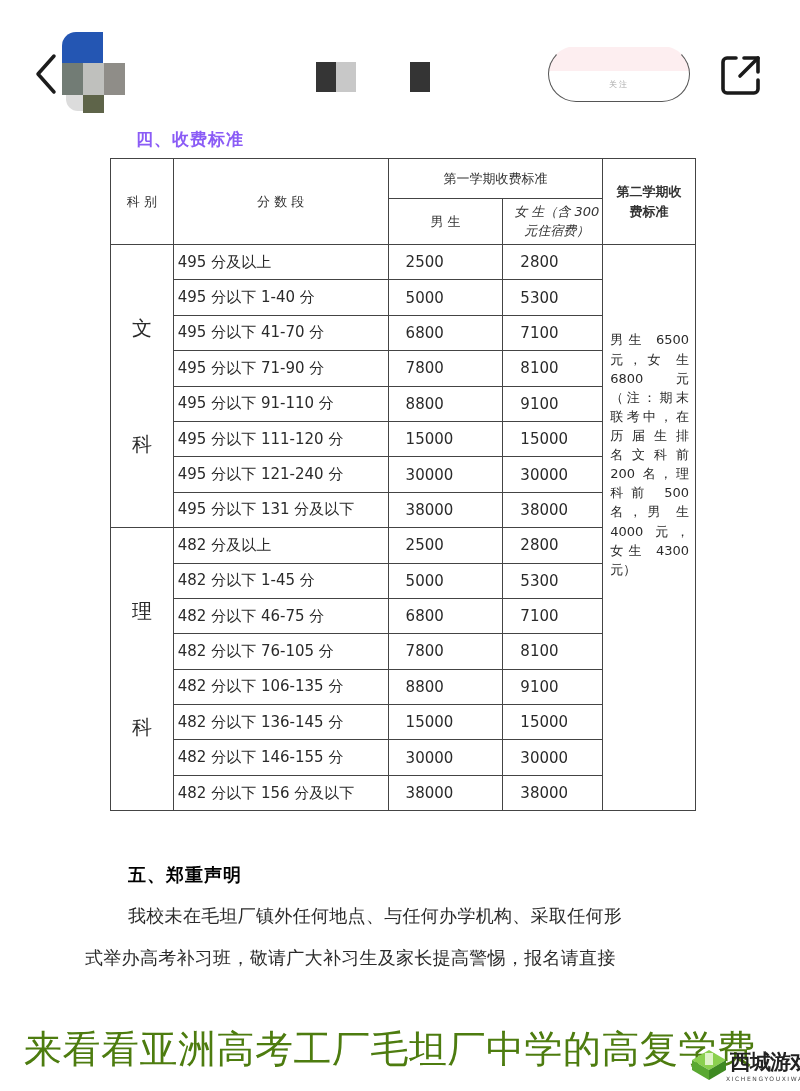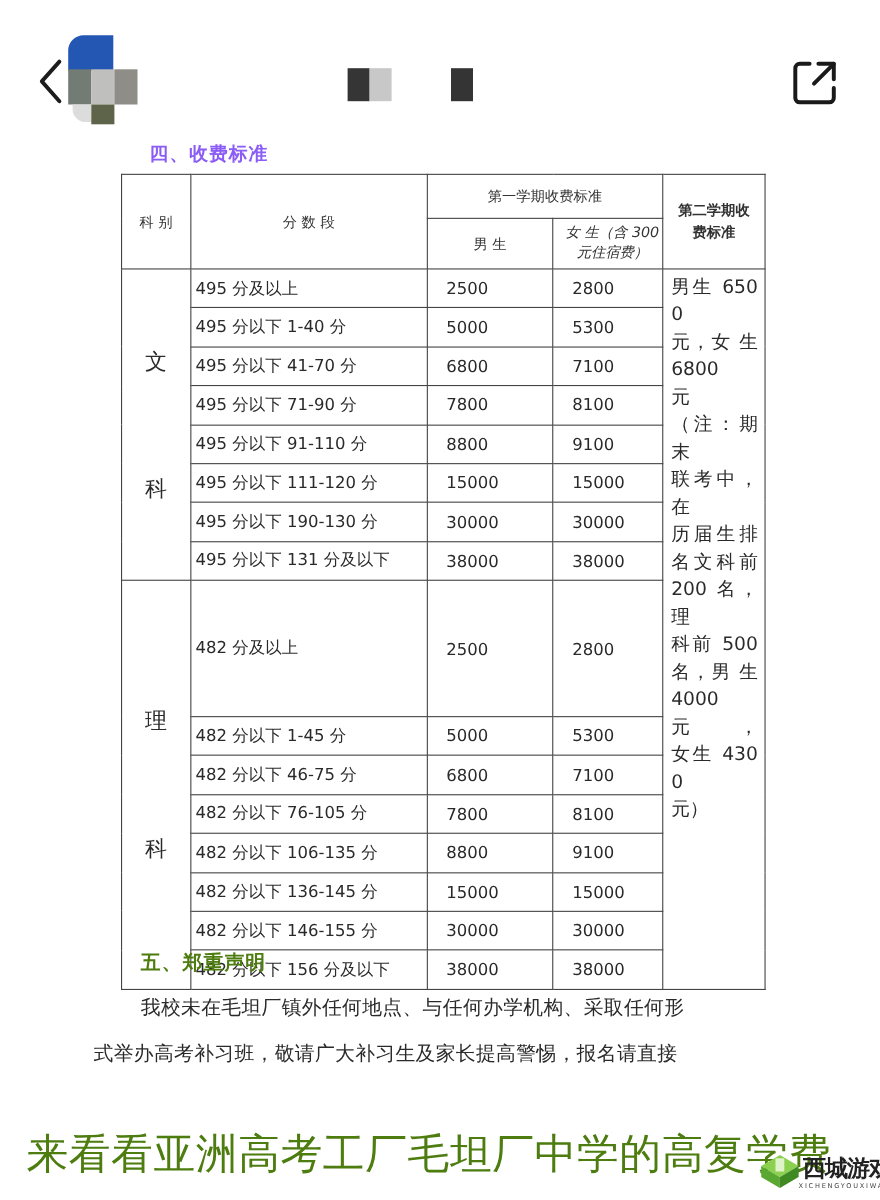--- a/index.html
+++ b/index.html
@@ -31,25 +31,25 @@
   .col-score { width: 215px; }
   .col-male { width: 115px; }
   .col-female { width: 100px; }
   .col-second { width: 93px; }
   tr.h1 { height: 40px; }
   tr.h2 { height: 46px; }
   tr.r { height: 35.4px; }
   td.score { padding-left: 4px; text-align: left; white-space: nowrap; }
   td.num { padding-left: 17px; text-align: left; }
   td.subj { text-align: center; font-size: 20px; line-height: 2.9; vertical-align: middle; }
-  td.second { font-size: 17px; line-height: 1.47; padding: 4px 6px 0 7px; text-align: justify; text-align-last: justify; vertical-align: middle; word-break: break-all; }
+  td.second { font-size: 13px; line-height: 1.47; padding: 4px 6px 0 7px; text-align: justify; text-align-last: justify; vertical-align: middle; word-break: break-all; }
   td.second span { display:block; }
   .female-hdr { font-size: 13px; line-height: 1.45; text-align: left; padding-left: 8px; font-style: italic; }
 
-  .sec5-title { position: absolute; left: 128px; top: 863px; font-size: 18px; font-weight: bold; color: #4d7c0f; letter-spacing: 1px; }
+  .sec5-title { position: absolute; left: 128px; top: 863px; font-size: 18px; font-weight: bold; color: #000000; letter-spacing: 1px; }
   .para { position: absolute; font-size: 18px; color: #2a2a2a; white-space: nowrap; letter-spacing: 0.3px; }
   .para.l1 { left: 128px; top: 904px; }
   .para.l2 { left: 85px; top: 946px; }
 
   .caption { position: absolute; left: 24px; top: 1024px; font-size: 38px; color: #4d7c0f; white-space: nowrap; letter-spacing: 0.5px; font-weight: 500; }
 
   .watermark { position: absolute; left: 690px; top: 1046px; width: 110px; height: 45px; }
   .wm-logo { position: absolute; left: 0; top: 2px; width: 38px; height: 34px; }
   .wm-text { position: absolute; left: 40px; top: 2px; font-size: 21px; font-weight: bold; color: #222; white-space: nowrap; letter-spacing: -1px; }
   .wm-sub { position: absolute; left: 36px; top: 29px; font-size: 6px; color: #444; letter-spacing: 1.6px; white-space: nowrap; }
@@ -68,20 +68,23 @@
       <div class="b2"></div>
       <div class="b3"></div>
       <div class="b4"></div>
       <div class="b6"></div>
       <div class="b5"></div>
   </div>
   <div class="name-blur">
     <div class="s" style="left:110px;background:#353535;"></div>
     <div class="s" style="left:130px;background:#c8c8c8;"></div>
     <div class="s" style="left:204px;background:#343434;"></div>
+  </div>
+  <div class="follow-pill">
+    <span>关注</span>
   </div>
   <div class="share-btn">
     <svg width="46" height="46" viewBox="0 0 46 46">
       <path d="M18 6 H9 a4 4 0 0 0 -4 4 V37 a4 4 0 0 0 4 4 H36 a4 4 0 0 0 4 -4 V28" fill="none" stroke="#1a1a1a" stroke-width="3.6" stroke-linecap="round"></path>
       <path d="M26 6 H40 V20" fill="none" stroke="#1a1a1a" stroke-width="3.6" stroke-linecap="round" stroke-linejoin="round"></path>
       <line x1="40" y1="6" x2="22" y2="24" stroke="#1a1a1a" stroke-width="3.6" stroke-linecap="round"></line>
     </svg>
   </div>
 </div>
 
@@ -151,21 +154,21 @@
     <td class="score">495 分以下 91-110 分</td>
     <td class="num">8800</td>
     <td class="num">9100</td>
   </tr>
   <tr class="r">
     <td class="score">495 分以下 111-120 分</td>
     <td class="num">15000</td>
     <td class="num">15000</td>
   </tr>
   <tr class="r">
-    <td class="score">495 分以下 190-130 分</td>
+    <td class="score">495 分以下 121-240 分</td>
     <td class="num">30000</td>
     <td class="num">30000</td>
   </tr>
   <tr class="r">
     <td class="score">495 分以下 131 分及以下</td>
     <td class="num">38000</td>
     <td class="num">38000</td>
   </tr>
 
   <tr class="r">

